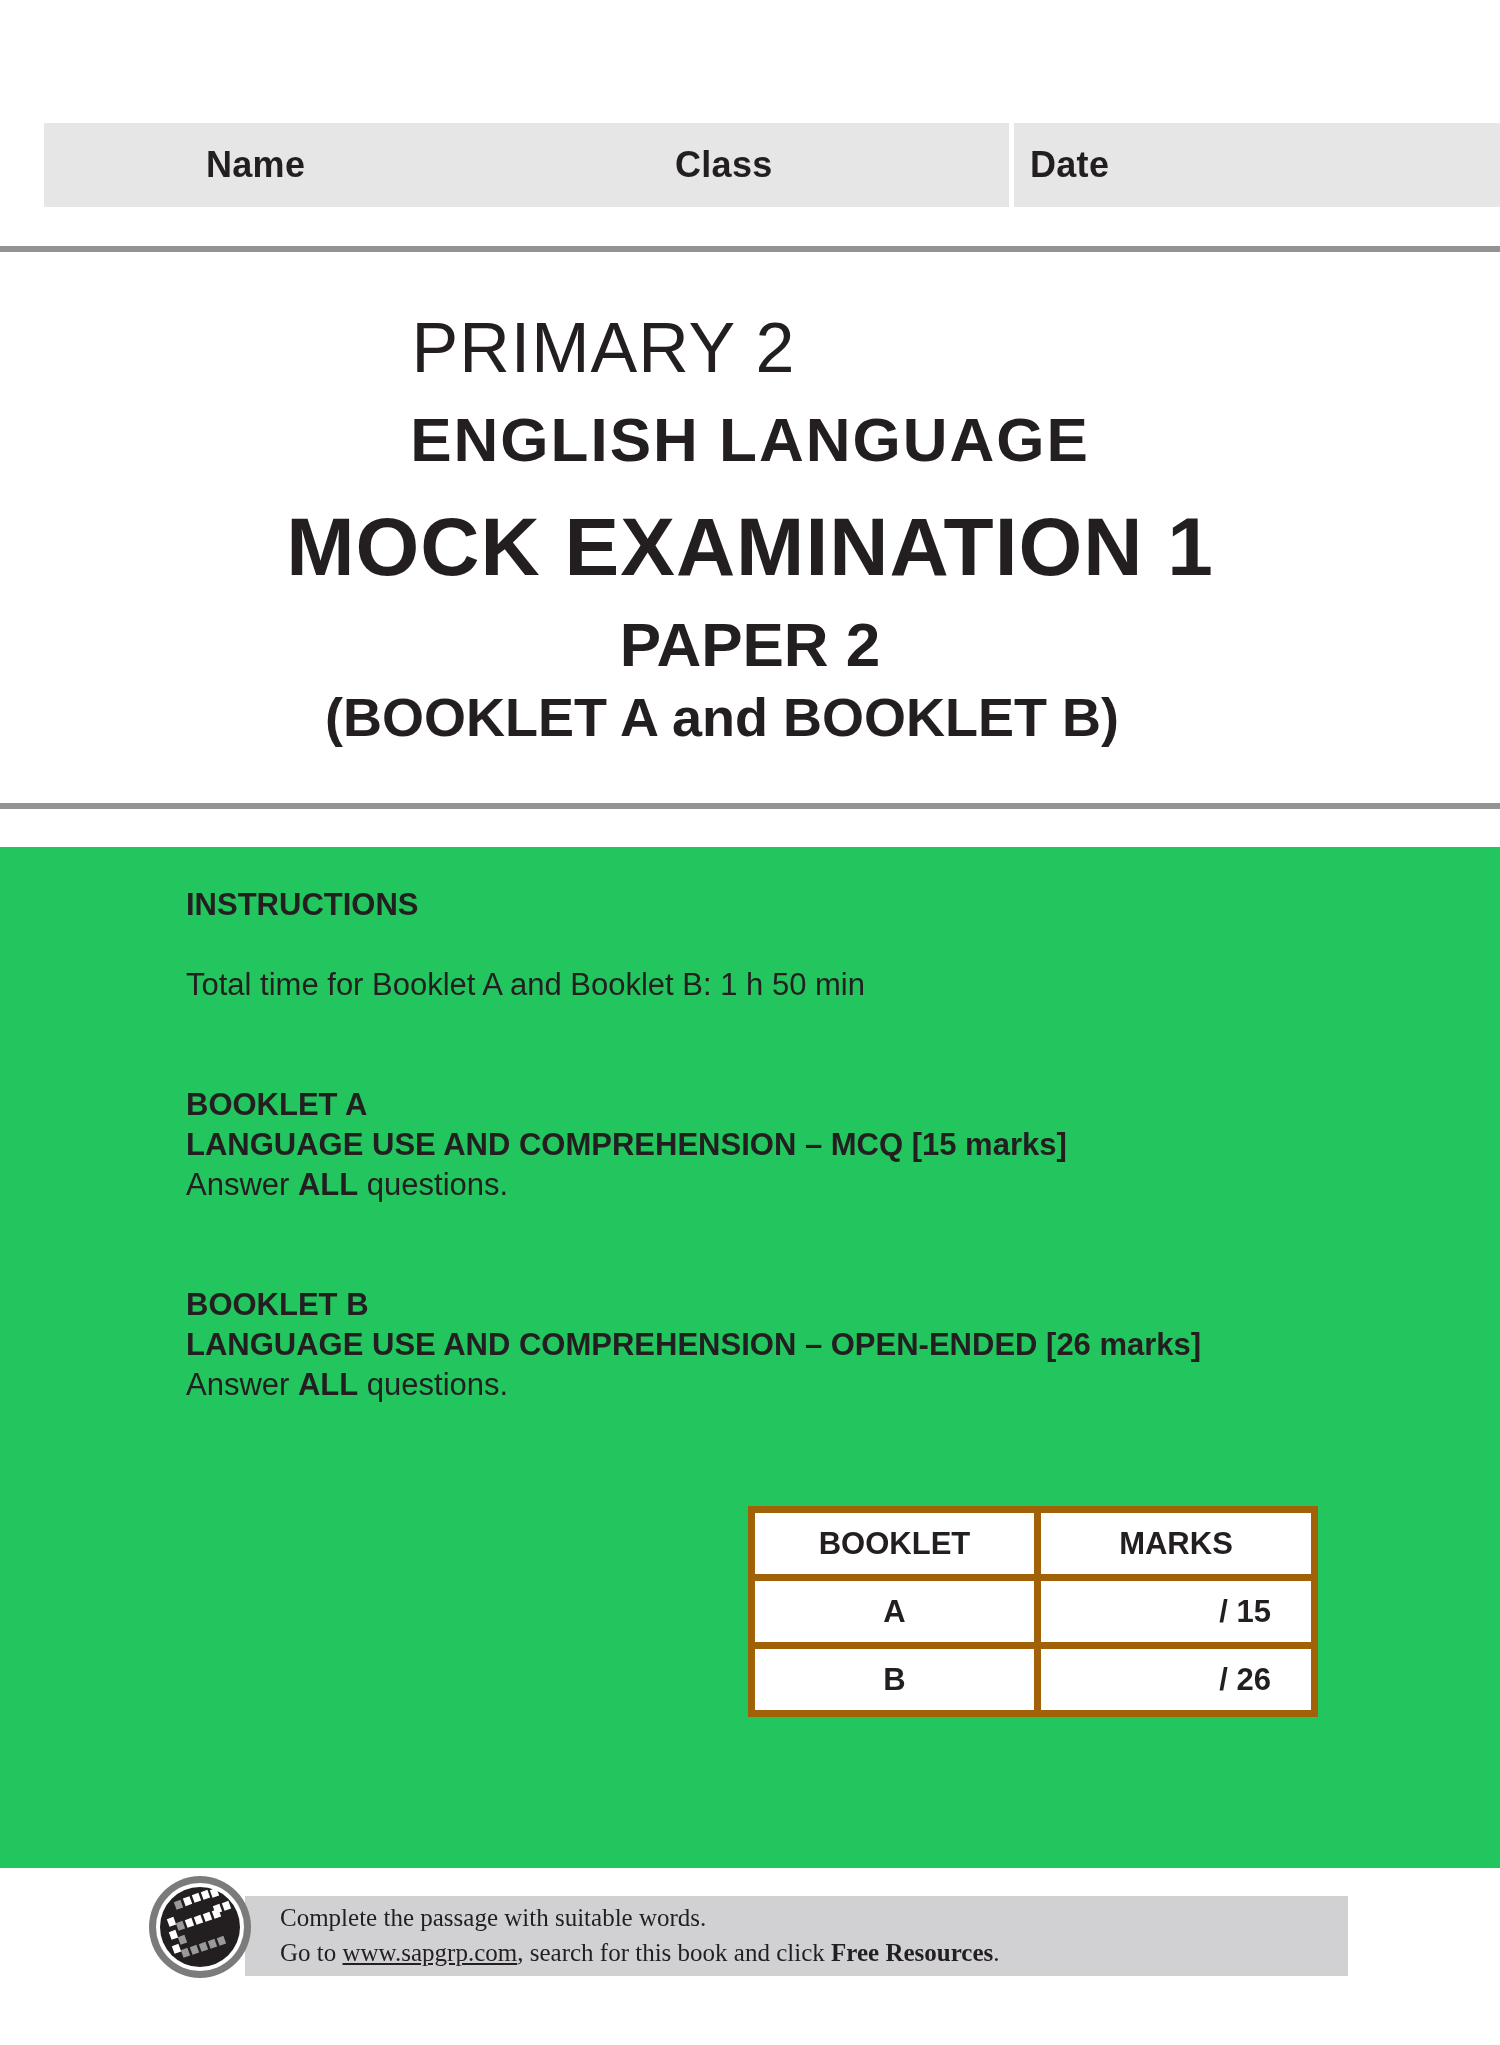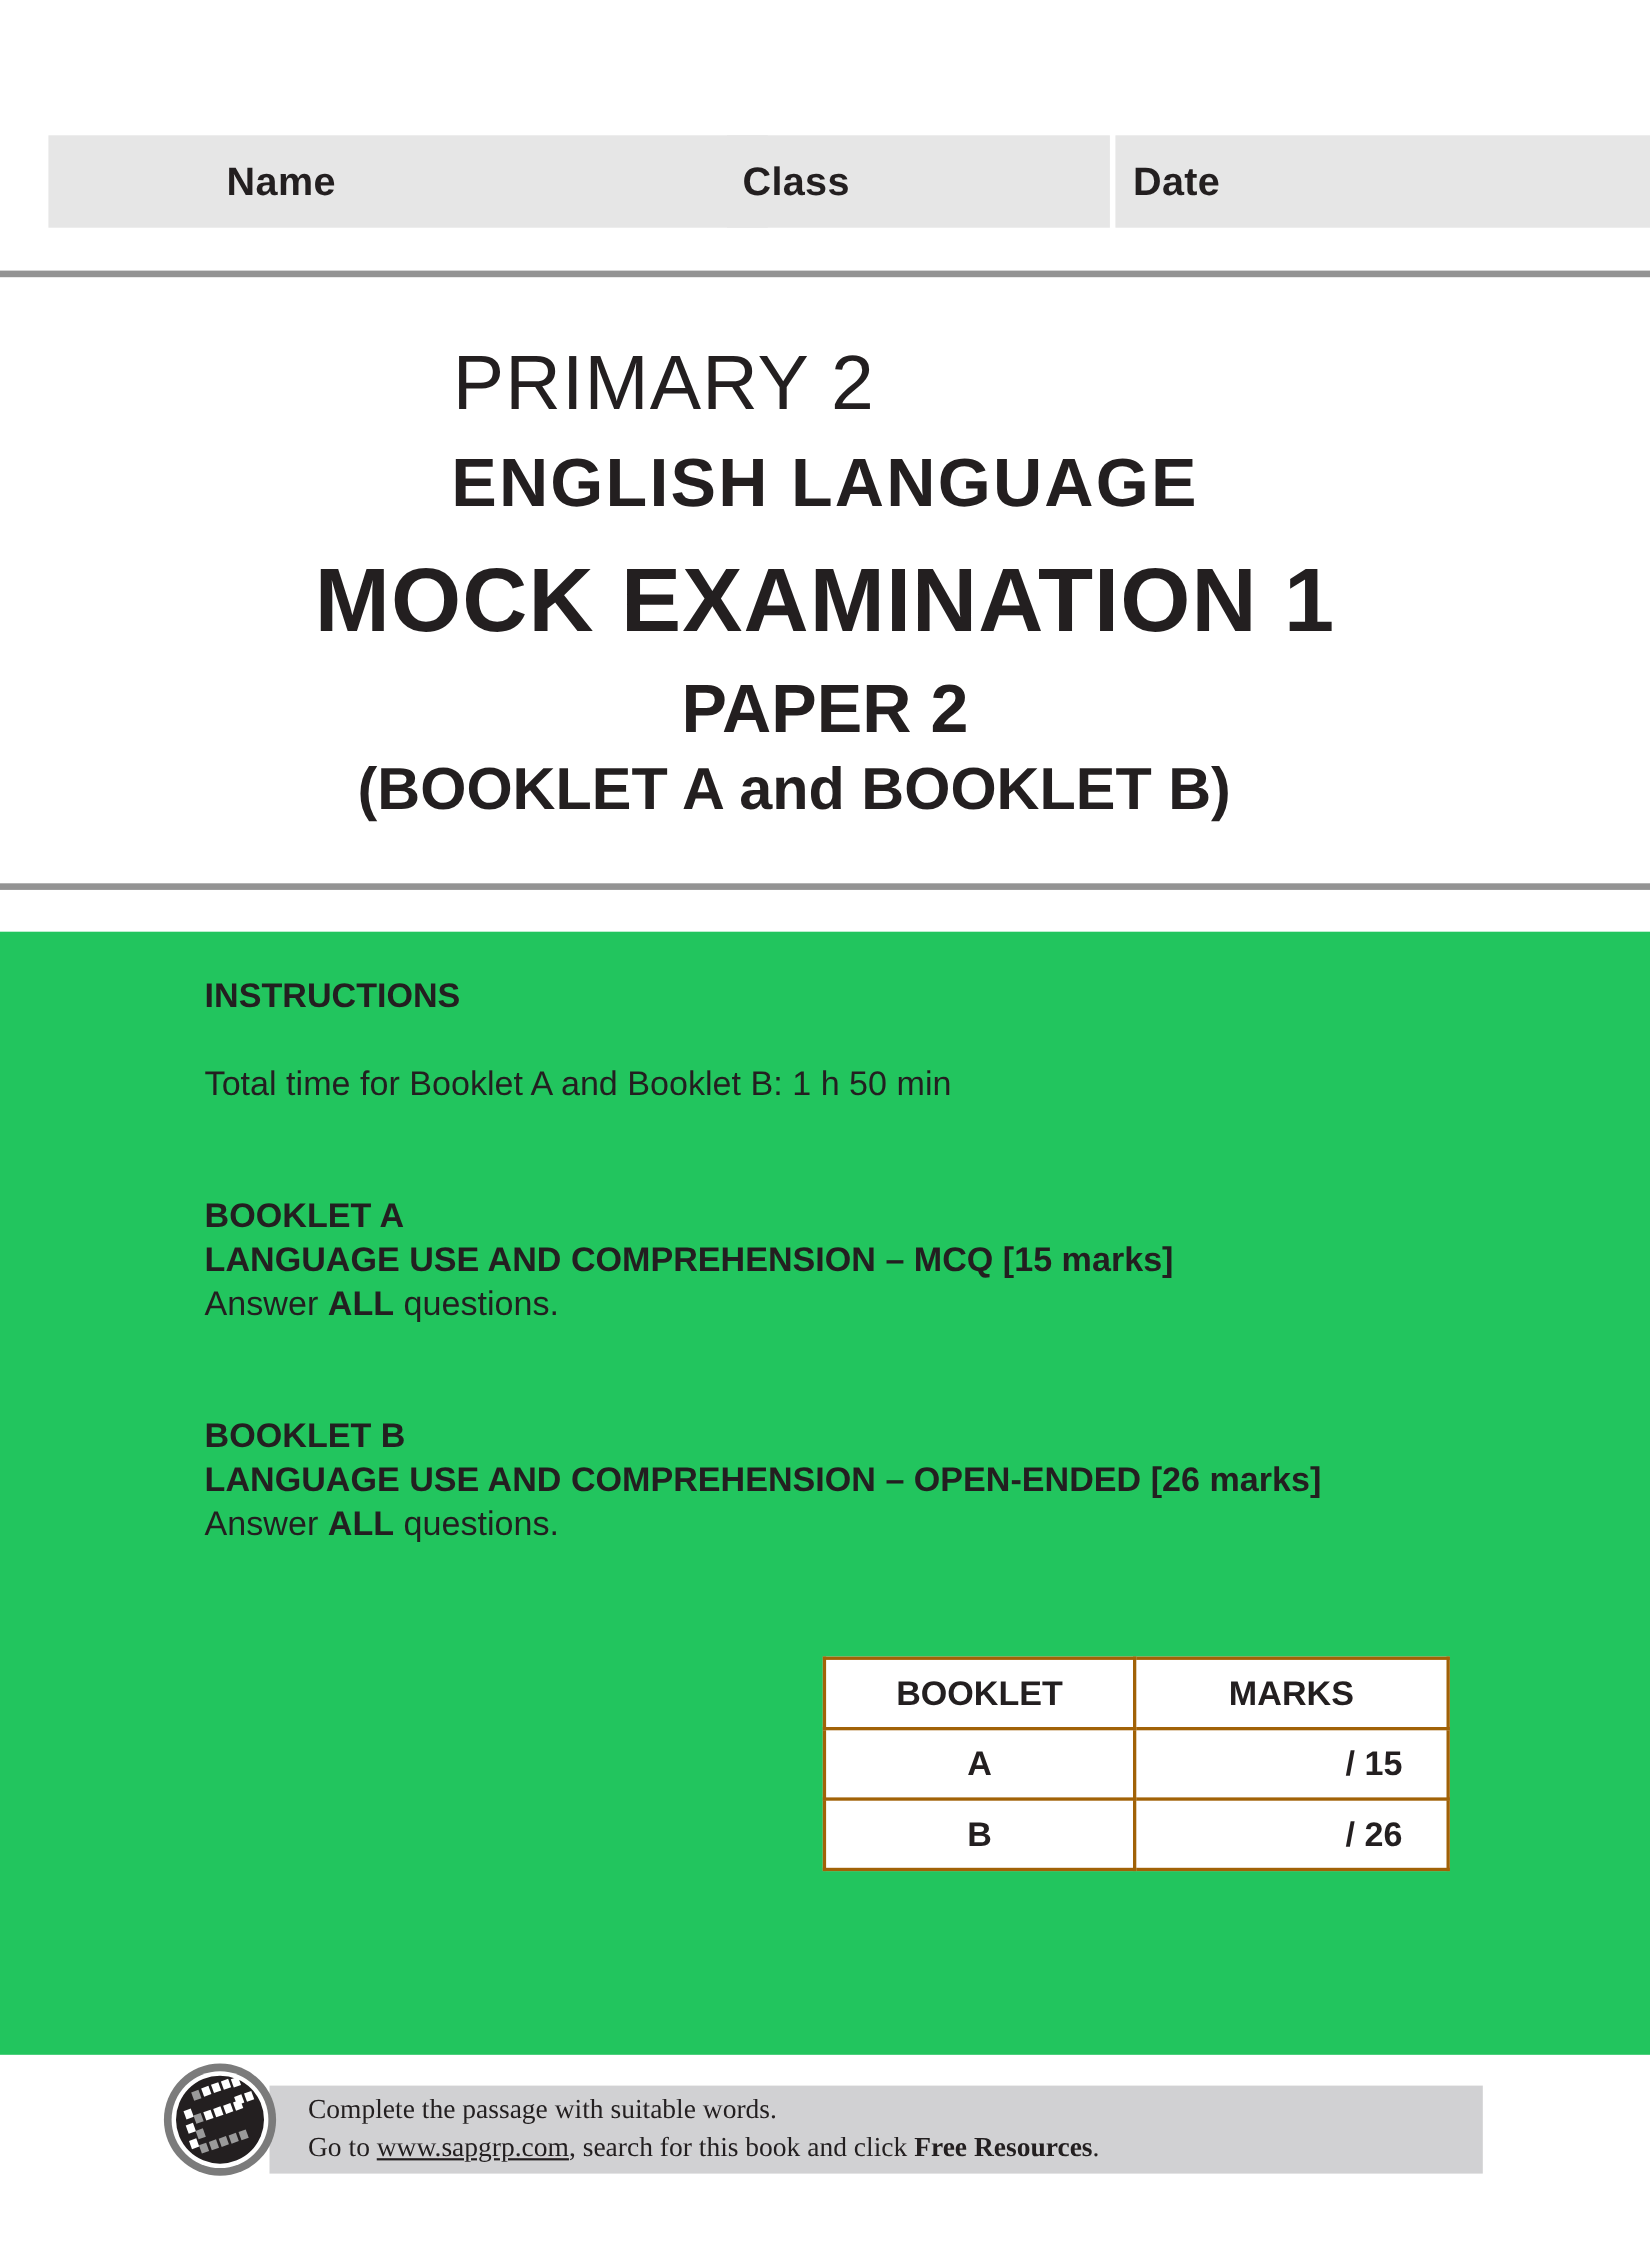--- a/index.html
+++ b/index.html
@@ -121,21 +121,21 @@
   
   .marks-table {
     position: absolute;
     left: 748px;
     top: 659px;
     width: 570px;
     border-collapse: collapse;
     background: #ffffff;
   }
   .marks-table td, .marks-table th {
-    border: 3px solid #a16207;
+    border: 7px solid #a16207;
     height: 61px;
     font-size: 31px;
     font-weight: bold;
     color: #231f20;
     padding: 0;
   }
   .marks-table th { font-weight: bold; text-align: center; }
   .marks-table td.booklet-col { width: 279px; text-align: center; }
   .marks-table td.marks-col { text-align: right; padding-right: 40px; }
 

